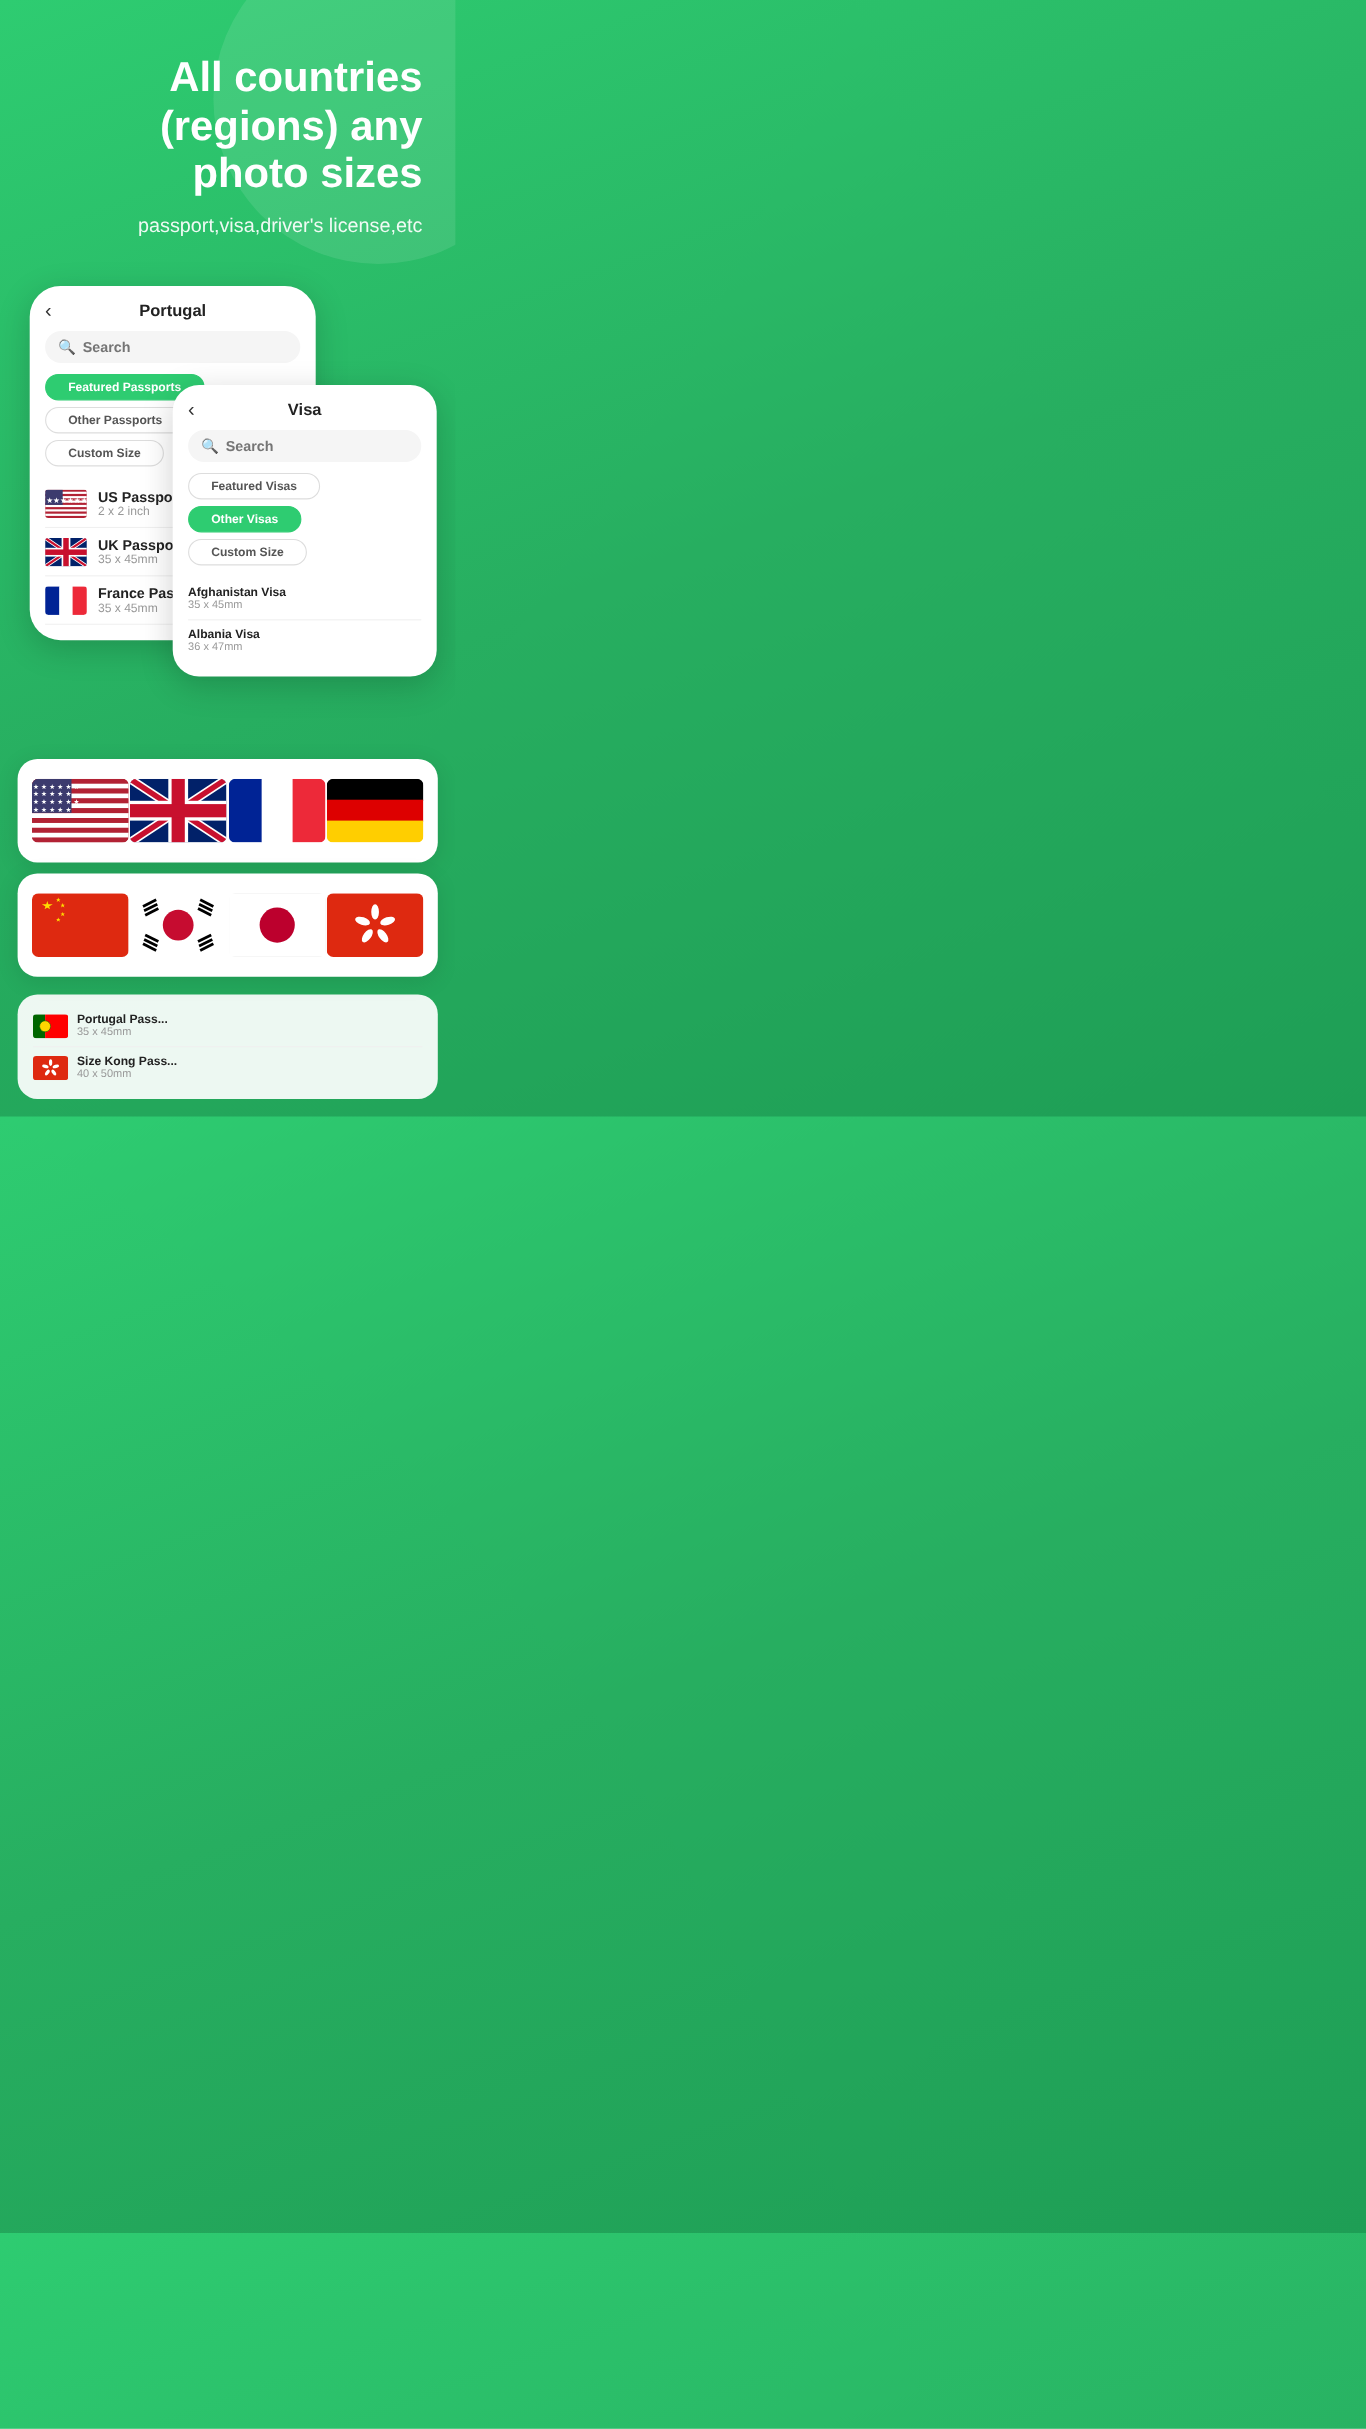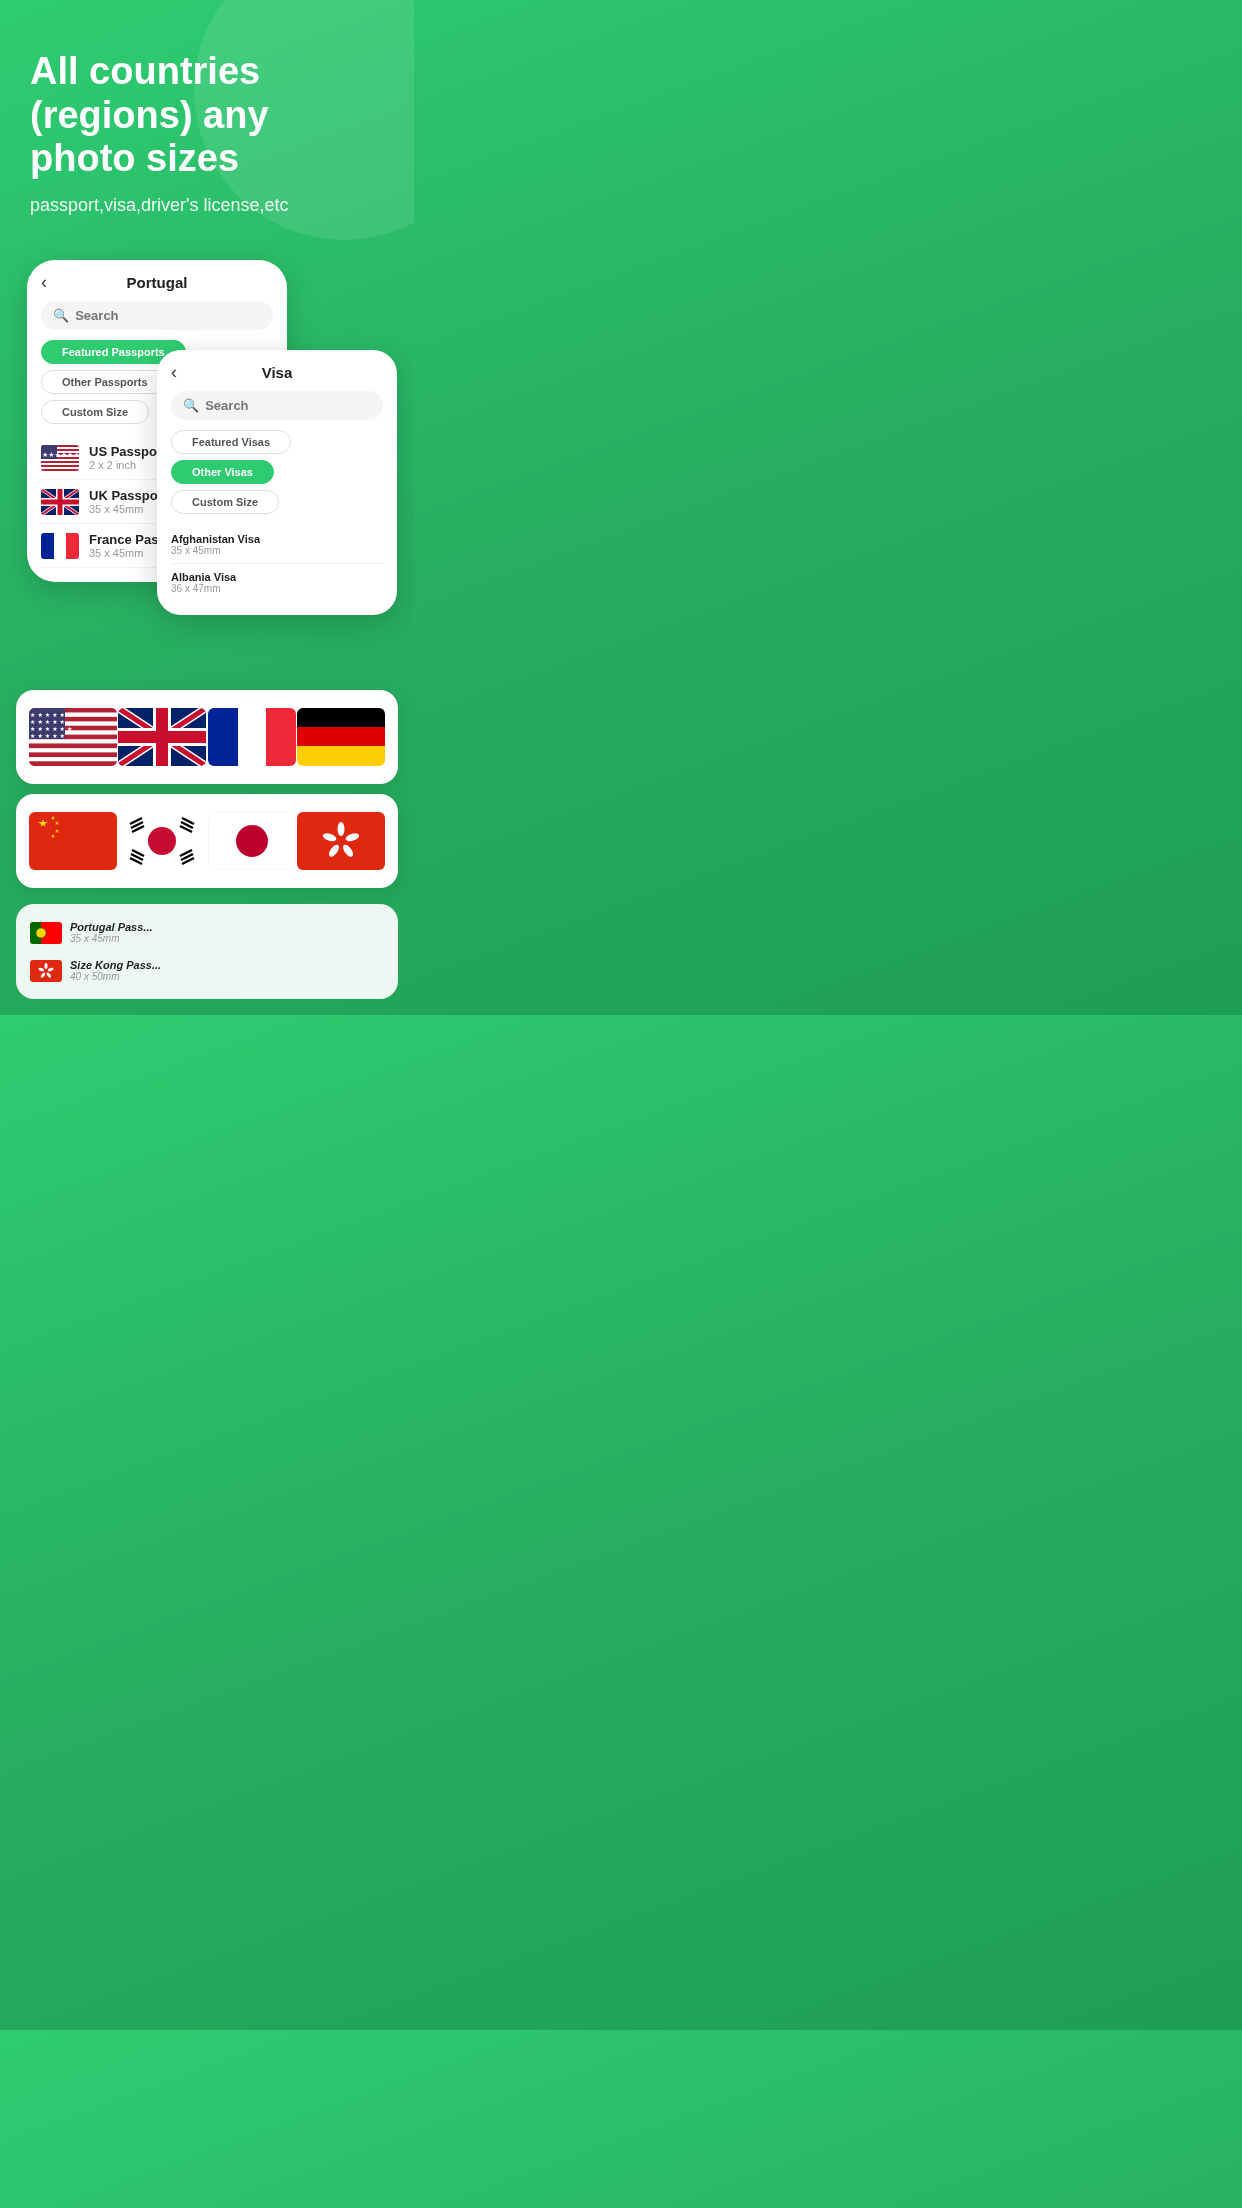--- a/index.html
+++ b/index.html
@@ -9,21 +9,21 @@
       min-height: 736px;
       font-family: -apple-system, BlinkMacSystemFont, 'Segoe UI', sans-serif;
       background: linear-gradient(160deg, #2ecc71 0%, #27ae60 50%, #1e9e55 100%);
       overflow-x: hidden;
       position: relative;
     }
 
     
     .hero {
       padding: 50px 30px 20px;
-      text-align: left;
+      text-align: right;
       position: relative;
       z-index: 2;
     }
     .hero-circle {
       position: absolute;
       top: -60px;
       right: -80px;
       width: 300px;
       height: 300px;
       border-radius: 50%;
@@ -194,21 +194,20 @@
     
     svg { display: block; }
 
     
     .bottom-area {
       position: relative;
       z-index: 2;
       margin: 16px 16px;
       display: flex;
       gap: 24px;
-      font-style: italic;
     }
     .bottom-card {
       background: rgba(255,255,255,0.92);
       border-radius: 18px;
       padding: 10px 14px;
       flex: 1;
     }
     .bottom-list-item {
       display: flex;
       align-items: center;

